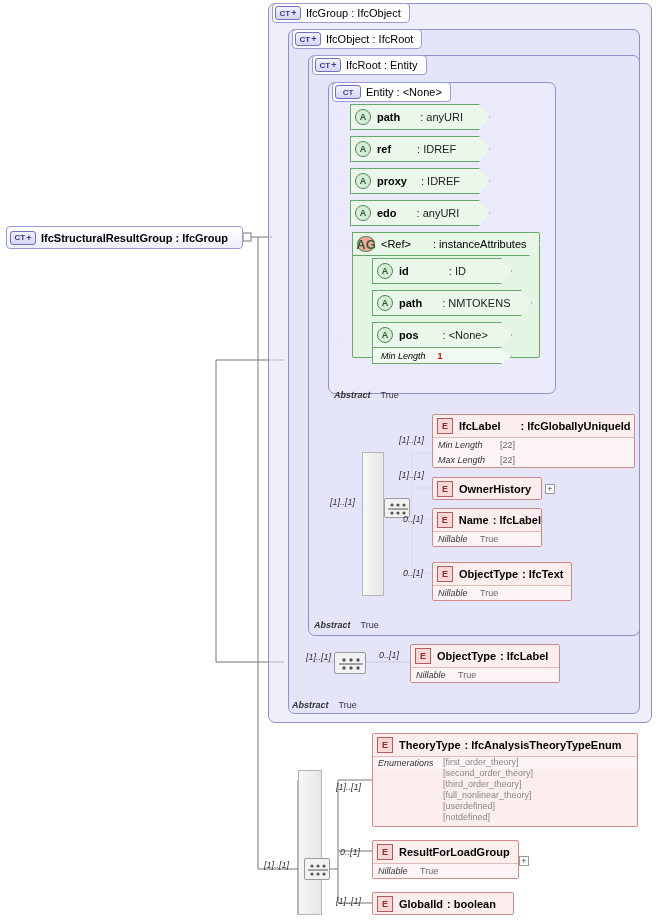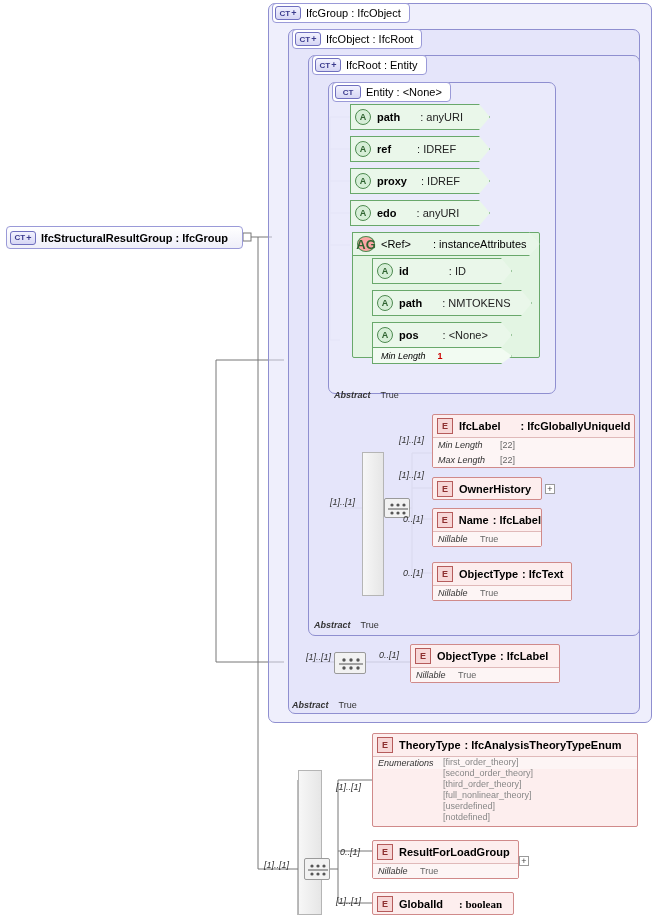--- a/index.html
+++ b/index.html
@@ -451,18 +451,18 @@
       <span class="fv">True</span>
     </div>
   </div>
   <div class="plusbox" style="left:519px; top:856px;">+</div>
   <div class="card" style="left:340px; top:847px;">0..[1]</div>
 
   <div class="elem" style="left:372px; top:892px; width:142px; height:23px;">
     <div class="row1">
       <span class="ic">E</span>
       <span class="nm">GlobalId</span>
-      <span class="ty" style="margin-left:16px;font-family:Liberation Serif, serif;">: boolean</span>
+      <span class="ty" style="margin-left:4px;">: boolean</span>
     </div>
   </div>
   <div class="card" style="left:336px; top:896px;">[1]..[1]</div>
 
 </div>
 
 </body></html>

